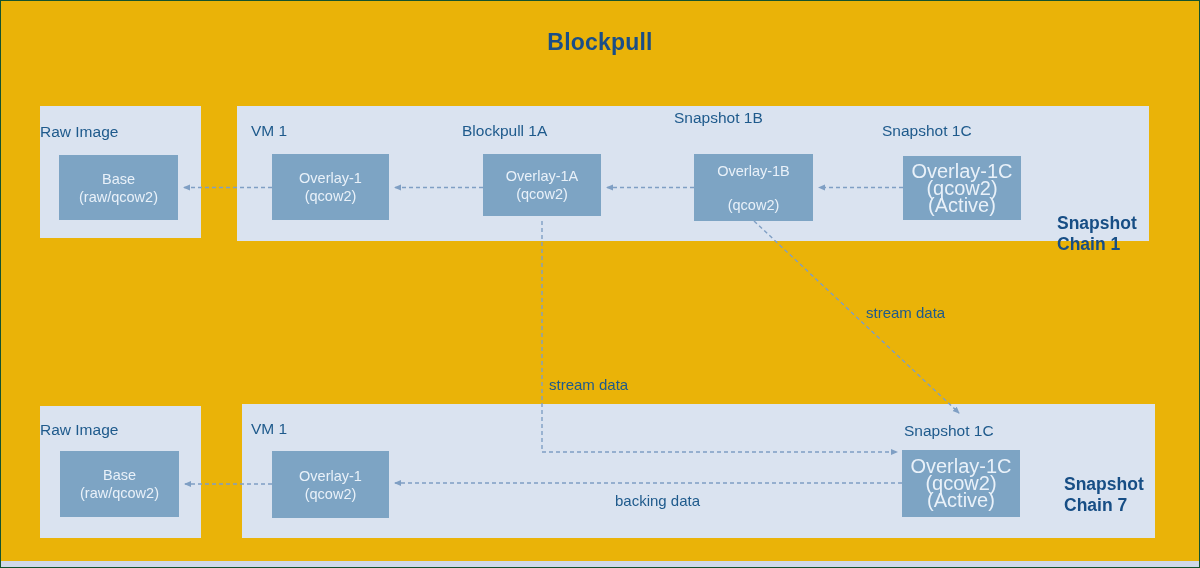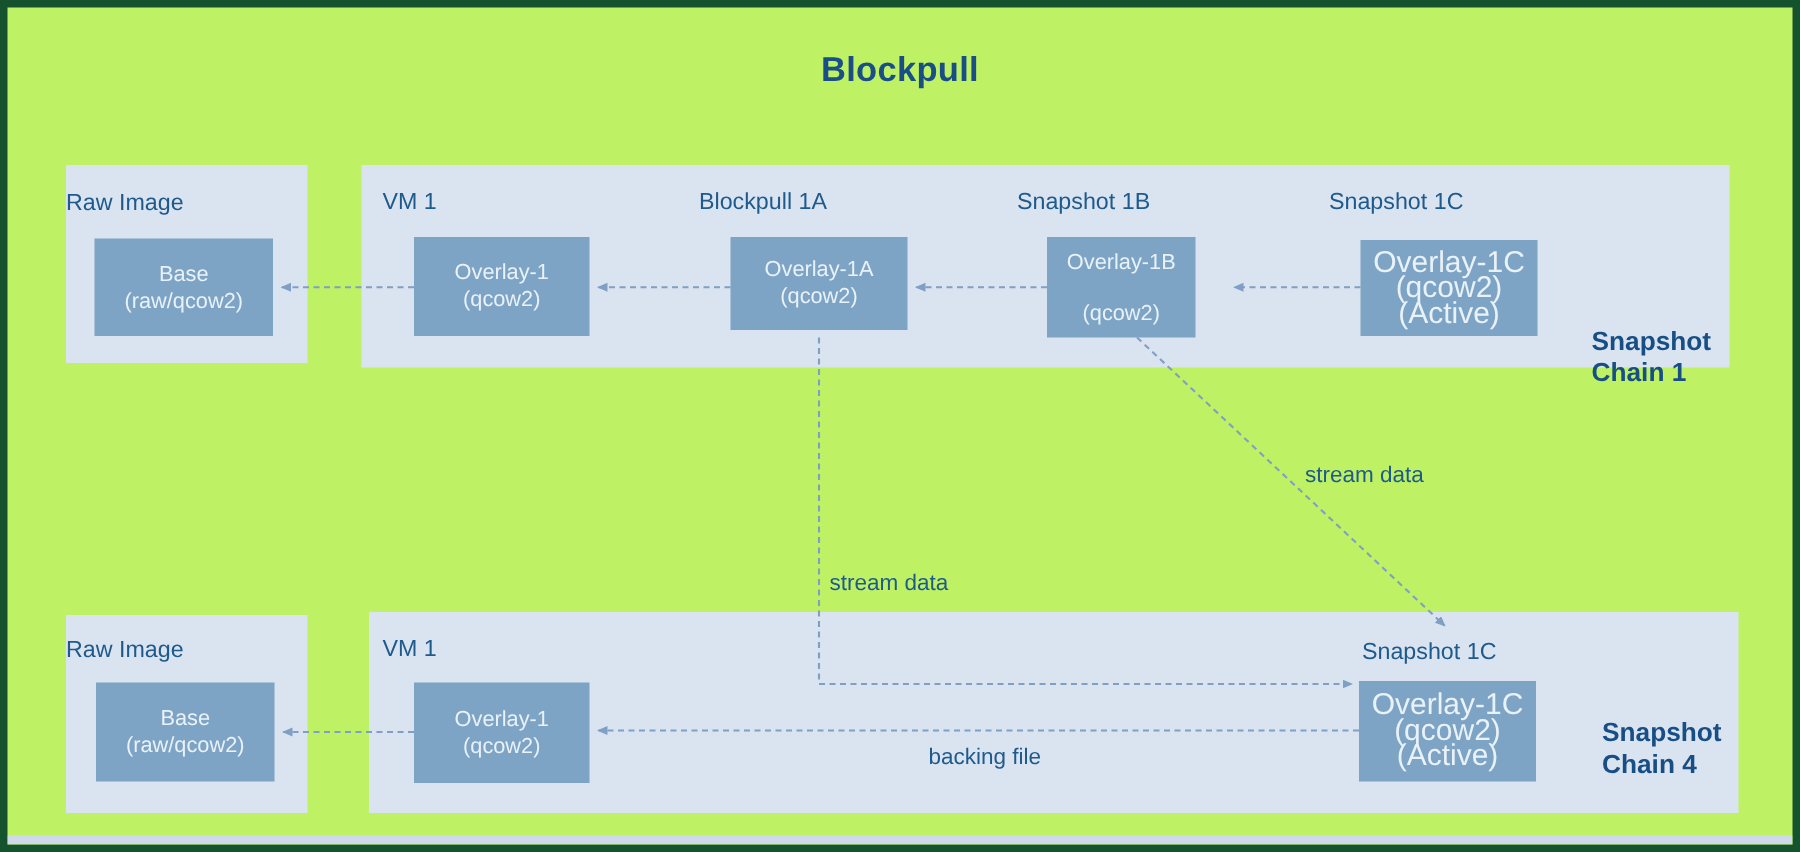--- a/index.html
+++ b/index.html
@@ -1,18 +1,18 @@
 <!DOCTYPE html>
 <html><head>
 <meta charset="utf-8">
 <style>
   html,body{margin:0;padding:0;background:#f3f5fa;}
   .page{
     position:relative;width:1200px;height:568px;overflow:hidden;
-    background:#bef264;border:5px solid #14532d;box-sizing:border-box;
+    background:#eab308;border:1px solid #14532d;box-sizing:border-box;
     font-family:"Liberation Sans",sans-serif;
   }
   .bottom-strip{position:absolute;left:0;right:0;bottom:0;height:6px;background:#cfd9e9;}
   .title{
     position:absolute;top:28px;left:0;width:100%;text-align:center;
     font-size:23px;font-weight:bold;color:#1a4e87;letter-spacing:.2px;
   }
   .panel{position:absolute;background:#dae3f0;}
   .box{
     position:absolute;background:#7da4c4;color:#e9f1f9;
@@ -71,54 +71,54 @@
     <div>Overlay-1</div>
     <div>(qcow2)</div>
   </div>
 
   <div class="nodelabel" style="left:461px;top:121px;">Blockpull 1A</div>
   <div class="box" style="left:482px;top:153px;width:118px;height:62px;">
     <div>Overlay-1A</div>
     <div>(qcow2)</div>
   </div>
 
-  <div class="nodelabel" style="left:673px;top:121px;">Snapshot 1B</div>
-  <div class="box" style="left:693px;top:153px;width:99px;height:67px;gap:16px;">
+  <div class="nodelabel" style="left:673px;top:108px;">Snapshot 1B</div>
+  <div class="box" style="left:693px;top:153px;width:119px;height:67px;gap:16px;">
     <div>Overlay-1B</div>
     <div>(qcow2)</div>
   </div>
 
   <div class="nodelabel" style="left:881px;top:121px;">Snapshot 1C</div>
   <div class="box tight" style="left:902px;top:155px;width:118px;height:64px;">
     <div>Overlay-1C</div>
     <div>(qcow2)</div>
     <div>(Active)</div>
   </div>
 
   <div class="sidelabel" style="left:1056px;top:176px;margin-top:36px;">Snapshot Chain 1</div>
 
   <div class="annot" style="left:548px;top:375px;">stream data</div>
   <div class="annot" style="left:865px;top:303px;">stream data</div>
-  <div class="annot" style="left:614px;top:491px;">backing file</div>
+  <div class="annot" style="left:614px;top:491px;">backing data</div>
 
   <div class="nodelabel" style="left:39px;top:420px;">Raw Image</div>
   <div class="box" style="left:59px;top:450px;width:119px;height:66px;">
     <div>Base</div>
     <div>(raw/qcow2)</div>
   </div>
 
   <div class="nodelabel" style="left:250px;top:419px;">VM 1</div>
   <div class="box" style="left:271px;top:450px;width:117px;height:67px;">
     <div>Overlay-1</div>
     <div>(qcow2)</div>
   </div>
 
   <div class="nodelabel" style="left:903px;top:421px;">Snapshot 1C</div>
   <div class="box tight" style="left:901px;top:449px;width:118px;height:67px;">
     <div>Overlay-1C</div>
     <div>(qcow2)</div>
     <div>(Active)</div>
   </div>
 
-  <div class="sidelabel" style="left:1063px;top:473px;">Snapshot Chain 4</div>
+  <div class="sidelabel" style="left:1063px;top:473px;">Snapshot Chain 7</div>
 
   <div class="bottom-strip"></div>
 </div>
 
 </body></html>

